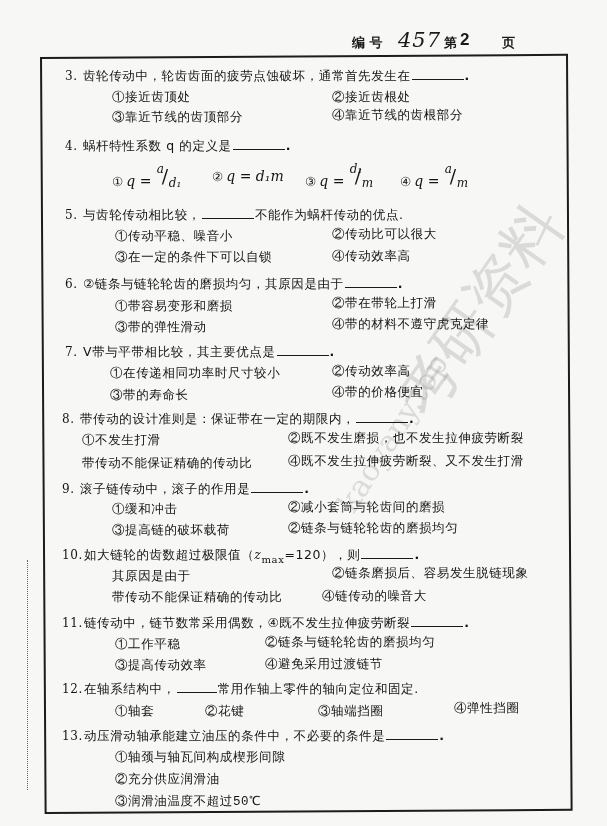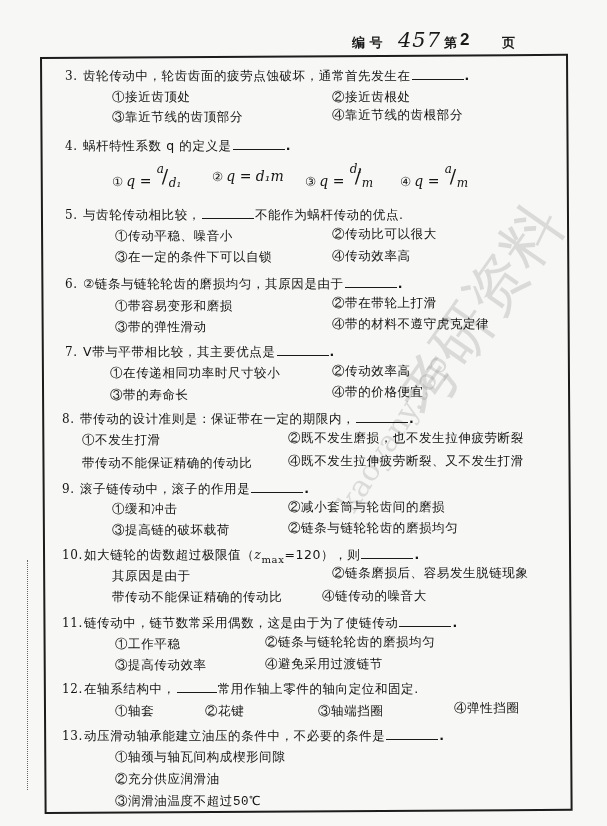--- a/index.html
+++ b/index.html
@@ -132,21 +132,21 @@
 
 <div class="q" style="left:62px;top:546px">
   <span class="n" style="width:22px">10.</span><span>如大链轮的齿数超过极限值（</span><span style="font-family:'DejaVu Serif',serif;font-style:italic">z</span><sub style="font-family:'DejaVu Serif',serif">max</sub><span>=120），则</span><span class="blank"></span><span class="dot">.</span>
 </div>
 <div class="opt" style="left:112px;top:568px">其原因是由于</div>
 <div class="opt" style="left:332px;top:565px">②链条磨损后、容易发生脱链现象</div>
 <div class="opt" style="left:112px;top:589px">带传动不能保证精确的传动比</div>
 <div class="opt" style="left:322px;top:588px">④链传动的噪音大</div>
 
 <div class="q" style="left:62px;top:614px">
-  <span class="n" style="width:22px">11.</span><span>链传动中，链节数常采用偶数，这是由于为了使链传动</span><span class="blank"></span><span class="dot">.</span>
+  <span class="n" style="width:22px">11.</span><span>链传动中，链节数常采用偶数，④既不发生拉伸疲劳断裂</span><span class="blank"></span><span class="dot">.</span>
 </div>
 <div class="opt" style="left:115px;top:636px">①工作平稳</div>
 <div class="opt" style="left:265px;top:634px">②链条与链轮轮齿的磨损均匀</div>
 <div class="opt" style="left:115px;top:657px">③提高传动效率</div>
 <div class="opt" style="left:265px;top:656px">④避免采用过渡链节</div>
 
 <div class="q" style="left:62px;top:680px">
   <span class="n" style="width:22px">12.</span><span>在轴系结构中，</span><span class="blank" style="width:40px"></span><span>常用作轴上零件的轴向定位和固定.</span>
 </div>
 <div class="opt" style="left:115px;top:703px">①轴套</div>

